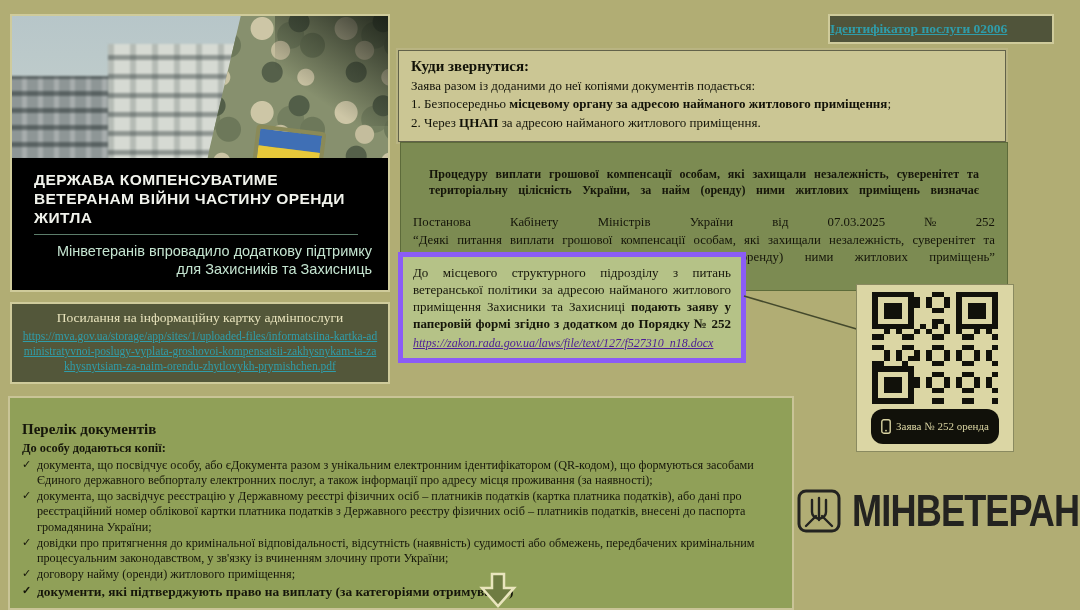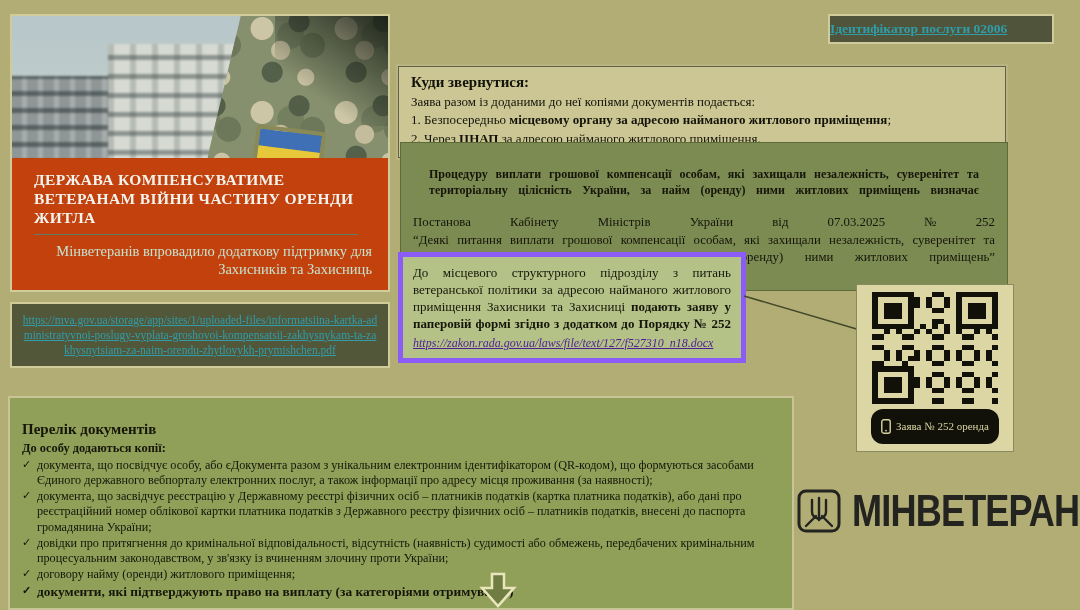--- a/index.html
+++ b/index.html
@@ -29,36 +29,36 @@
       radial-gradient(circle at 70% 80%,#cbc4a4 0 8px,transparent 9px),
       radial-gradient(circle at 52% 30%,#747f60 0 13px,transparent 14px);
     background-size:84px 84px;}
   .soldier-shade{position:absolute;right:0;top:0;width:30%;height:40%;background:linear-gradient(215deg,rgba(20,25,18,.85),transparent 70%);}
   .patch{position:absolute;left:238px;top:112px;transform:rotate(7deg);}
   .flag{width:62px;height:34px;border:4px solid #8a8a58;border-radius:4px;overflow:hidden;}
   .flag .b{height:50%;background:#3f6fb5;}
   .flag .y{height:50%;background:#e7c83a;}
   .tryzub-patch{margin-top:4px;width:66px;height:58px;background:#7d8257;border:3px solid #6b7048;border-radius:6px;display:flex;align-items:center;justify-content:center;}
 
-  .caption{position:absolute;left:0;bottom:0;width:100%;box-sizing:border-box;background:#c2410c;padding:12px 16px 12px 22px;font-family:Liberation Serif, serif;}
+  .caption{position:absolute;left:0;bottom:0;width:100%;box-sizing:border-box;background:#000000;padding:12px 16px 12px 22px;font-family:Liberation Sans, sans-serif;}
   .caption h1{margin:0;font-size:15.5px;line-height:1.25;color:#f1f3ec;letter-spacing:.4px;}
   .caption .rule{margin:6px 0 7px 0;height:1px;width:96%;background:#5c7d6a;}
   .caption h2{margin:0;font-size:14.5px;line-height:1.25;font-weight:normal;color:#c4e4d0;text-align:right;}
 
   
   .infocard{position:absolute;left:10px;top:302px;width:380px;box-sizing:border-box;border:2px solid #cfcb9b;background:#53573a;padding:6px 10px 8px 10px;text-align:center;}
   .infocard .t{color:#e9e4bd;font-size:13.5px;}
   .infocard .lnk{display:block;margin-top:3px;color:#2f9daa;font-size:11.5px;line-height:1.3;text-decoration:underline;word-break:break-all;}
 
   
   .ident{position:absolute;left:828px;top:14px;width:226px;height:30px;box-sizing:border-box;border:2px solid #cfcb9b;background:#50543a;display:flex;align-items:center;justify-content:flex-start;}
   .ident a{color:#2f9daa;font-weight:bold;font-size:13.5px;text-decoration:underline;}
 
   
-  .where{position:absolute;left:398px;top:50px;width:608px;box-sizing:border-box;background:#cbc694;border:1px solid #62624a;outline:2px solid #b9b482;padding:7px 12px 9px 12px;color:#121208;margin-top:16px;}
+  .where{position:absolute;left:398px;top:50px;width:608px;box-sizing:border-box;background:#cbc694;border:1px solid #62624a;outline:2px solid #b9b482;padding:7px 12px 9px 12px;color:#121208;}
   .where h3{margin:0 0 2px 0;font-size:15px;}
   .where p{margin:0;font-size:13px;line-height:1.42;}
 
   
   .proc{position:absolute;left:400px;top:142px;width:608px;box-sizing:border-box;background:#7c8b52;border:1px solid #5d6b3a;padding:7px 12px 6px 12px;color:#15150a;}
   .proc .lead{margin:16px;font-weight:bold;font-size:12px;line-height:1.35;text-align:justify;text-align-last:justify;}
   .proc .quote{margin:0;font-size:12.8px;line-height:1.35;text-align:justify;text-align-last:justify;}
   .jwords{display:flex;justify-content:space-between;font-size:12.8px;line-height:1.35;}
   .proc a{color:#2fa0ad;font-size:12.3px;text-decoration:underline;word-break:break-all;}
 
@@ -124,20 +124,21 @@
       </div>
     </div>
     <div class="caption">
       <h1>ДЕРЖАВА КОМПЕНСУВАТИМЕ ВЕТЕРАНАМ ВІЙНИ ЧАСТИНУ ОРЕНДИ ЖИТЛА</h1>
       <div class="rule"></div>
       <h2>Мінветеранів впровадило додаткову підтримку для Захисників та Захисниць</h2>
     </div>
   </div>
 
   <div class="infocard">
+    <div class="t">Посилання на інформаційну картку адмінпослуги</div>
     <a href="#" class="lnk">https://mva.gov.ua/storage/app/sites/1/uploaded-files/informatsiina-kartka-administratyvnoi-poslugy-vyplata-groshovoi-kompensatsii-zakhysnykam-ta-zakhysnytsiam-za-naim-orendu-zhytlovykh-prymishchen.pdf</a>
   </div>
 
   <div class="ident">
     <a href="#">Ідентифікатор послуги 02006</a>
   </div>
 
   <div class="where">
     <h3>Куди звернутися:</h3>
     <p>Заява разом із доданими до неї копіями документів подається:</p>

